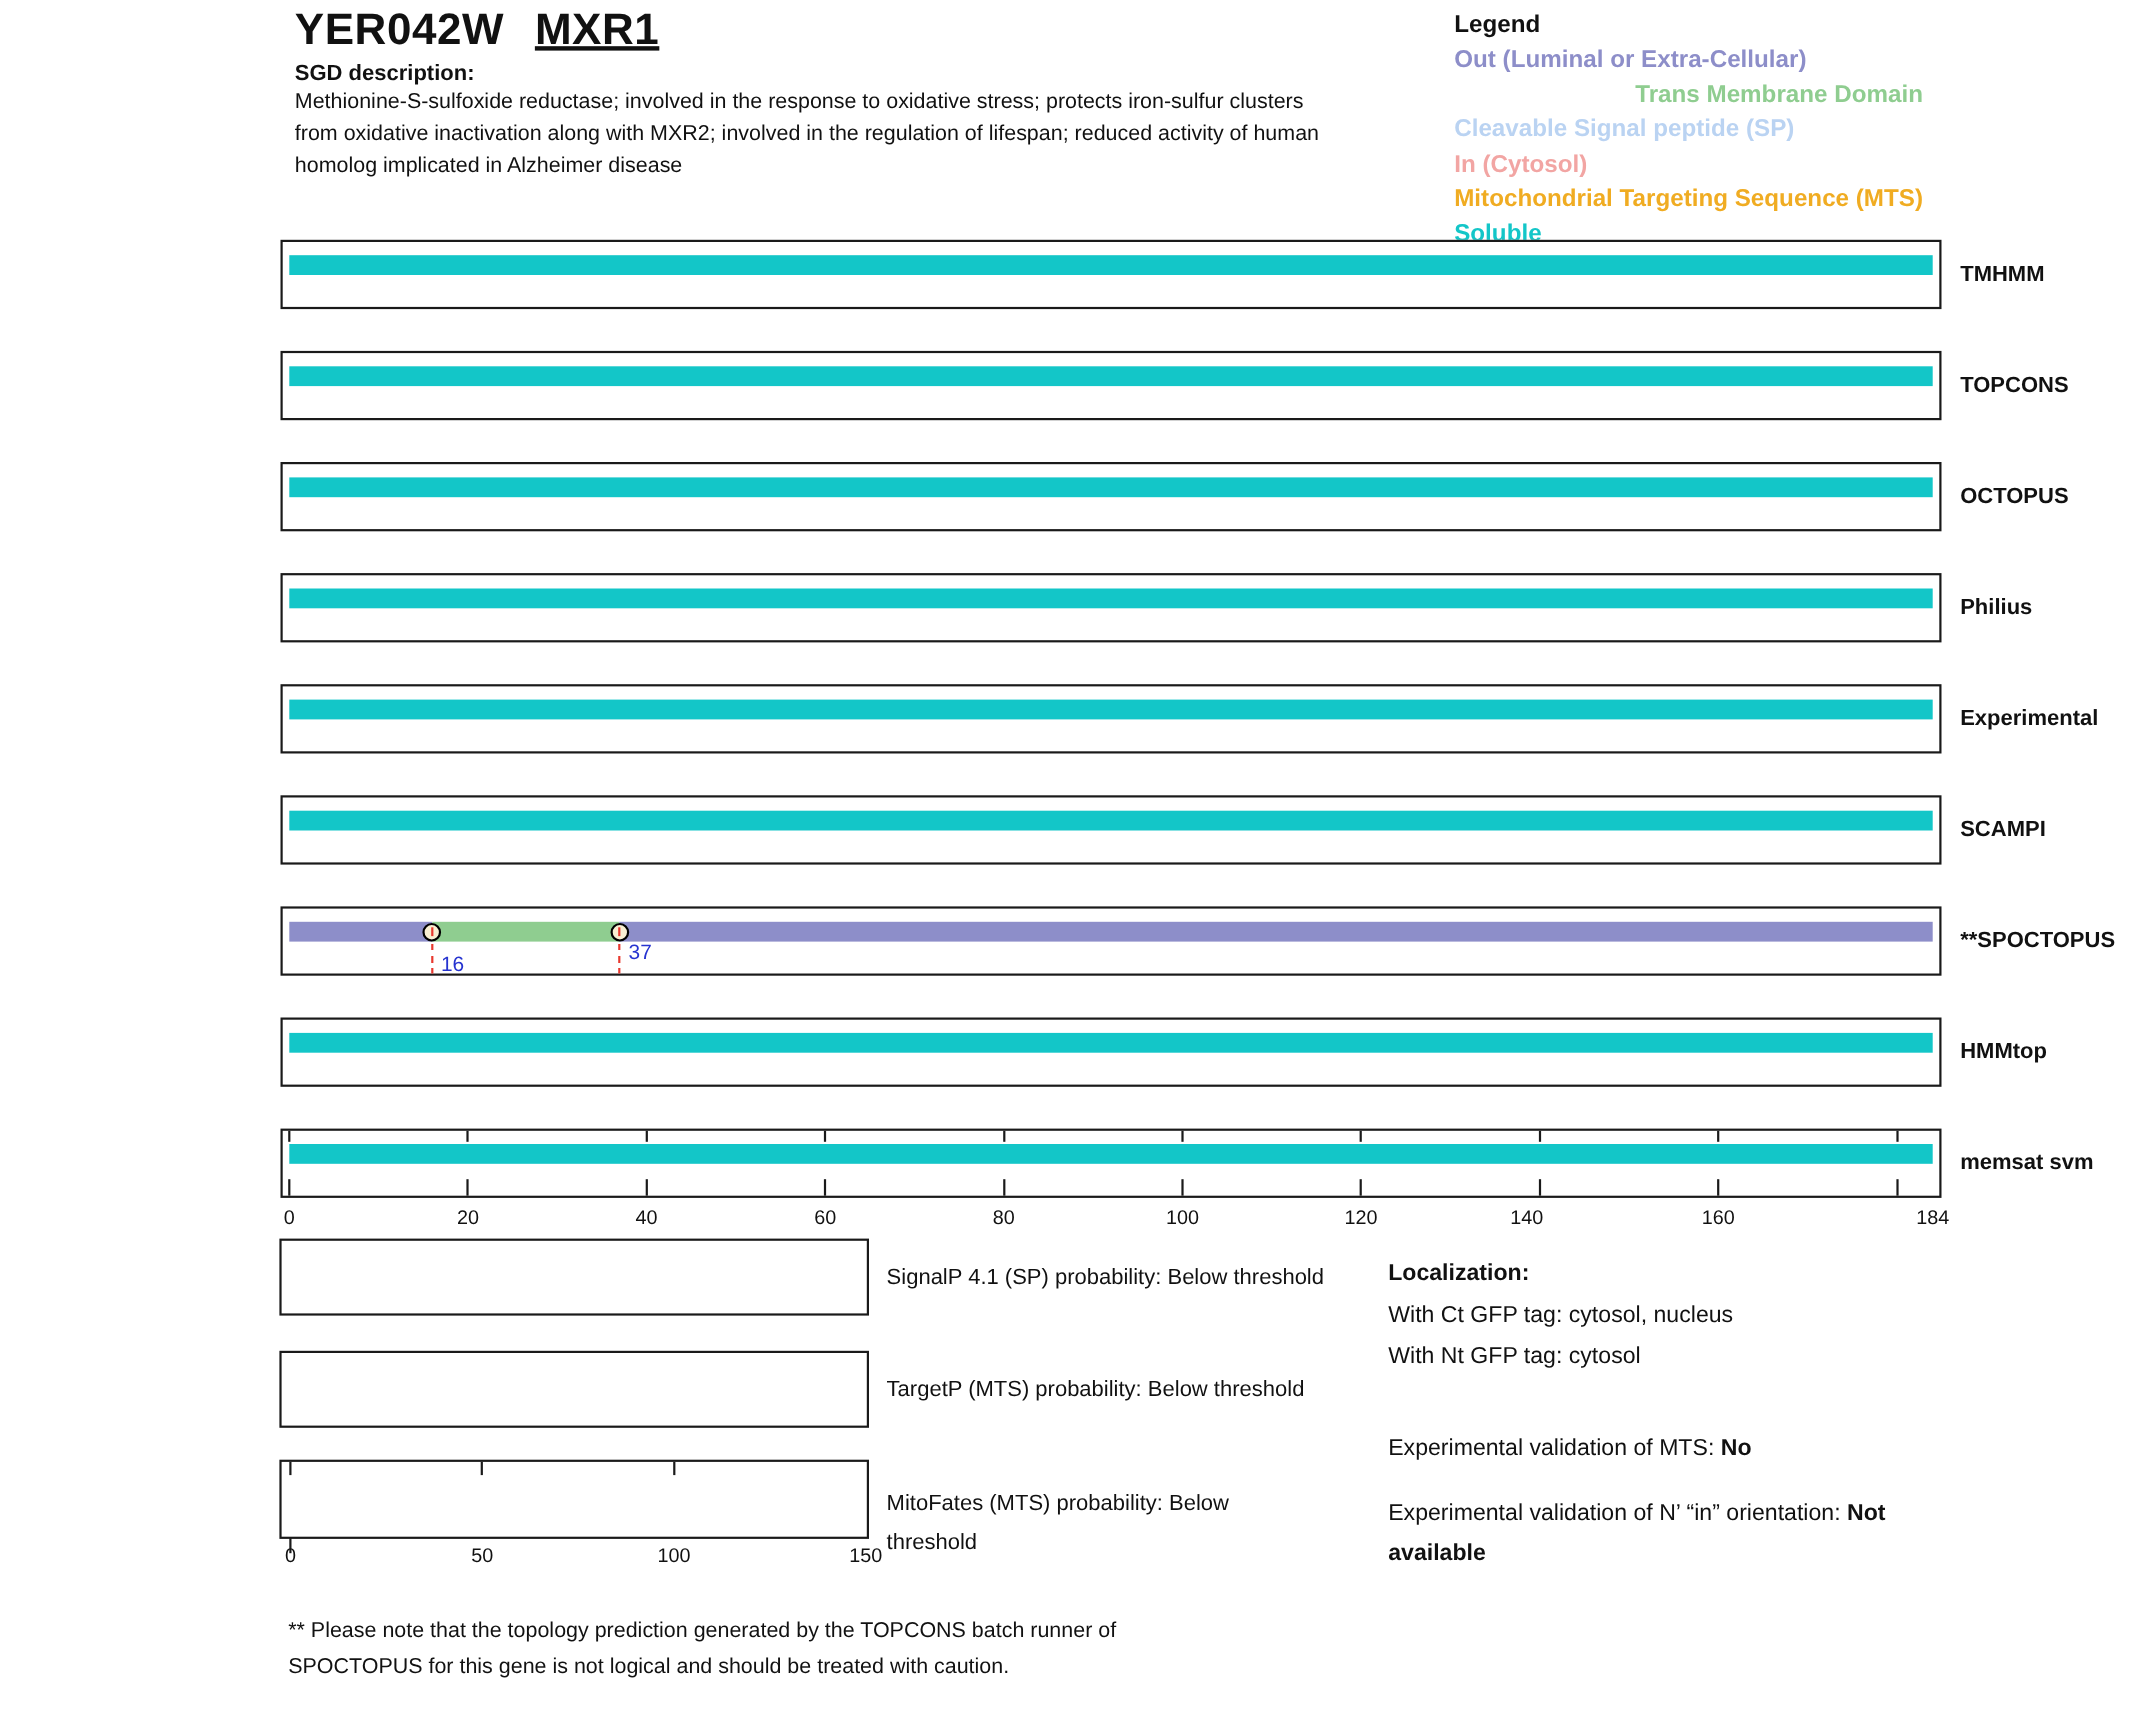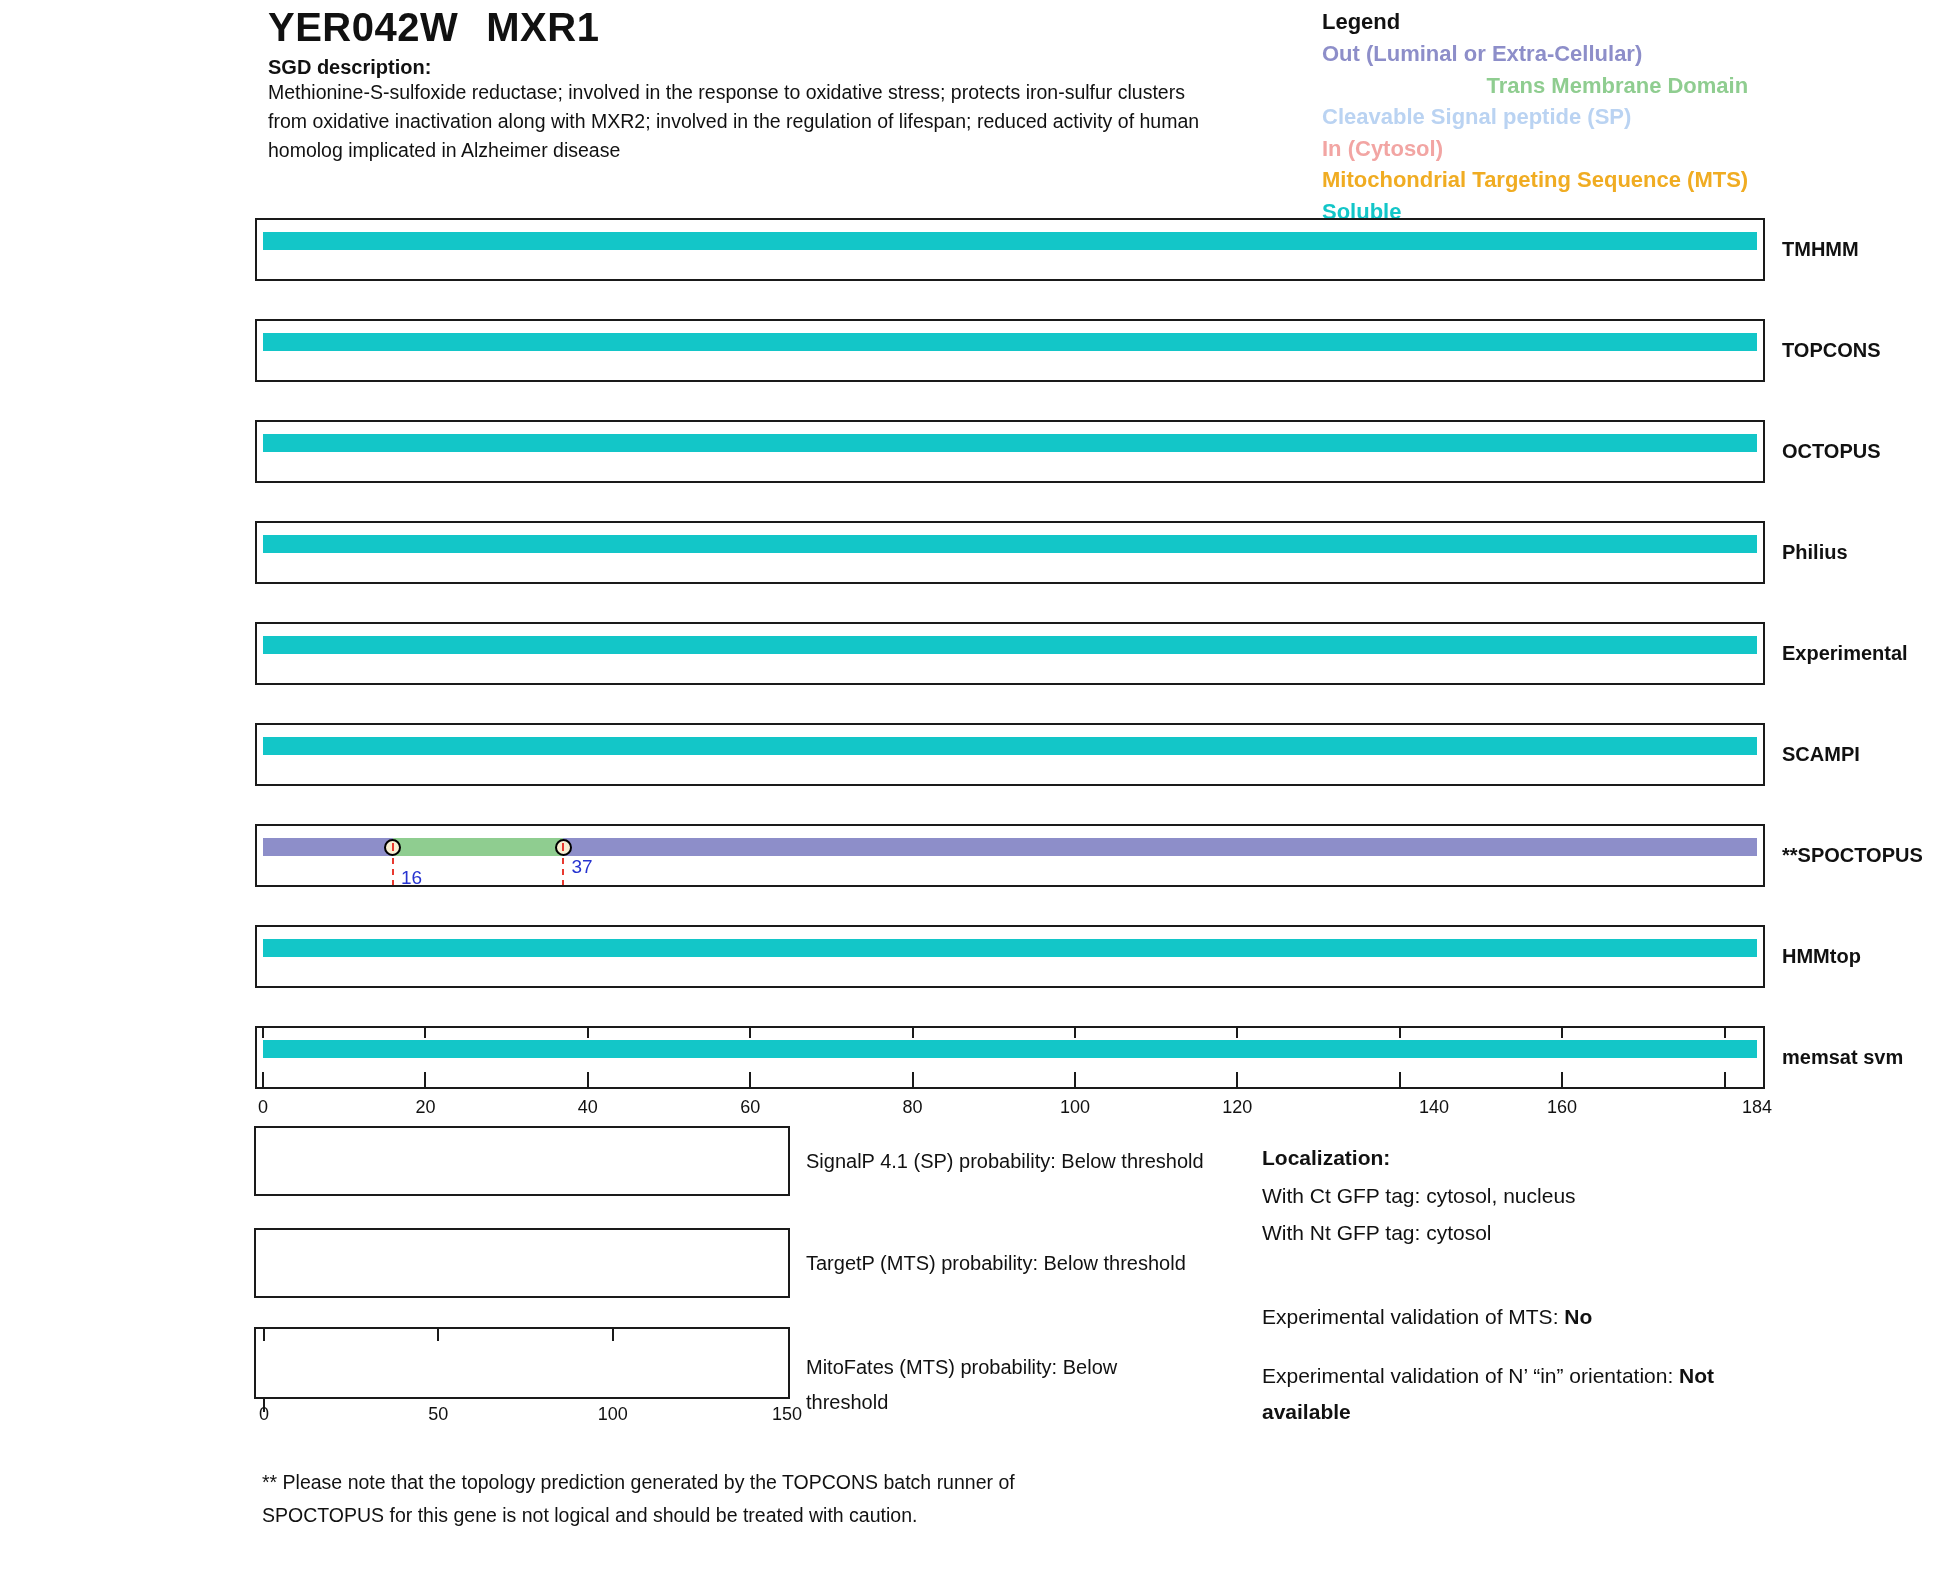--- a/index.html
+++ b/index.html
@@ -1,20 +1,20 @@
 <!DOCTYPE html>
 <html><head>
 <meta charset="utf-8">
 <style>
   html,body{margin:0;padding:0;background:#fff;}
   #page{position:relative;width:1950px;height:1573px;background:#ffffff;
         font-family:"Liberation Sans","DejaVu Sans",sans-serif;color:#111;overflow:hidden;}
   .abs{position:absolute;}
   #title{left:268px;top:5px;font-size:40px;font-weight:bold;letter-spacing:.5px;white-space:nowrap;}
-  #title .gene{margin-left:28px;}
+  #title .gene{margin-left:28px;text-decoration:underline;}
   #sgd-label{left:268px;top:56px;font-size:20px;font-weight:bold;}
   #desc{left:268px;top:78px;font-size:19.5px;line-height:29px;}
   #legend{left:1322px;top:6px;}
   .legend-title{font-size:22px;font-weight:bold;line-height:32px;color:#111;}
   .legend-item{font-size:22px;font-weight:bold;line-height:31.5px;white-space:nowrap;}
   .track-box{position:absolute;left:255px;width:1506px;height:59px;border:2px solid #1a1a1a;background:#fff;}
   .seg{position:absolute;top:12px;height:18px;z-index:1;}
   .track-label{position:absolute;left:1782px;font-size:20px;font-weight:bold;white-space:nowrap;}
   .tickT{position:absolute;top:0;width:2px;height:10px;background:#1a1a1a;}
   .tickB{position:absolute;bottom:0;width:2px;height:15px;background:#1a1a1a;}
@@ -146,21 +146,21 @@
       <div class="tickB" style="left: 1466.52px;"></div>
     </div>
     <div class="track-label" style="top: 1046px;">memsat svm</div>
     <div class="axis-num" style="left: 263px; top: 1097px;">0</div>
     <div class="axis-num" style="left: 425.391px; top: 1097px;">20</div>
     <div class="axis-num" style="left: 587.783px; top: 1097px;">40</div>
     <div class="axis-num" style="left: 750.174px; top: 1097px;">60</div>
     <div class="axis-num" style="left: 912.565px; top: 1097px;">80</div>
     <div class="axis-num" style="left: 1074.96px; top: 1097px;">100</div>
     <div class="axis-num" style="left: 1237.35px; top: 1097px;">120</div>
-    <div class="axis-num" style="left: 1434px; top: 1097px;">140</div>
+    <div class="axis-num" style="left: 1388px; top: 1097px;">140</div>
     <div class="axis-num" style="left: 1562.13px; top: 1097px;">160</div>
     <div class="axis-num" style="left: 1757px; top: 1097px;">184</div>
     <div class="panel" style="top: 1126px; height: 66px;"></div>
     <div class="panel-label" style="top: 1144px;">
       <div>SignalP 4.1 (SP) probability: Below threshold</div>
     </div>
     <div class="panel" style="top: 1228px; height: 66px;"></div>
     <div class="panel-label" style="top: 1246px;">
       <div>TargetP (MTS) probability: Below threshold</div>
     </div>

